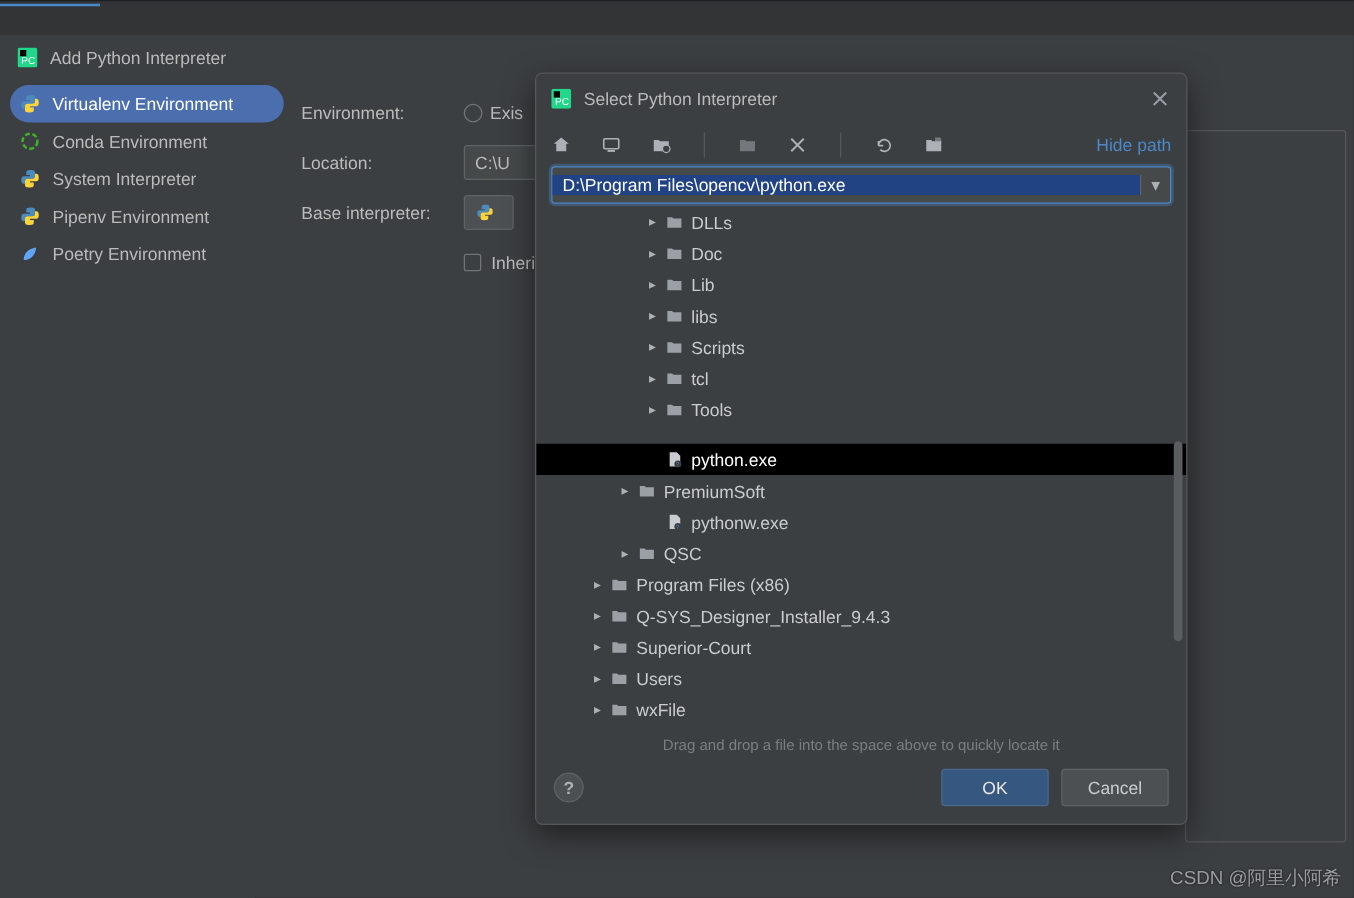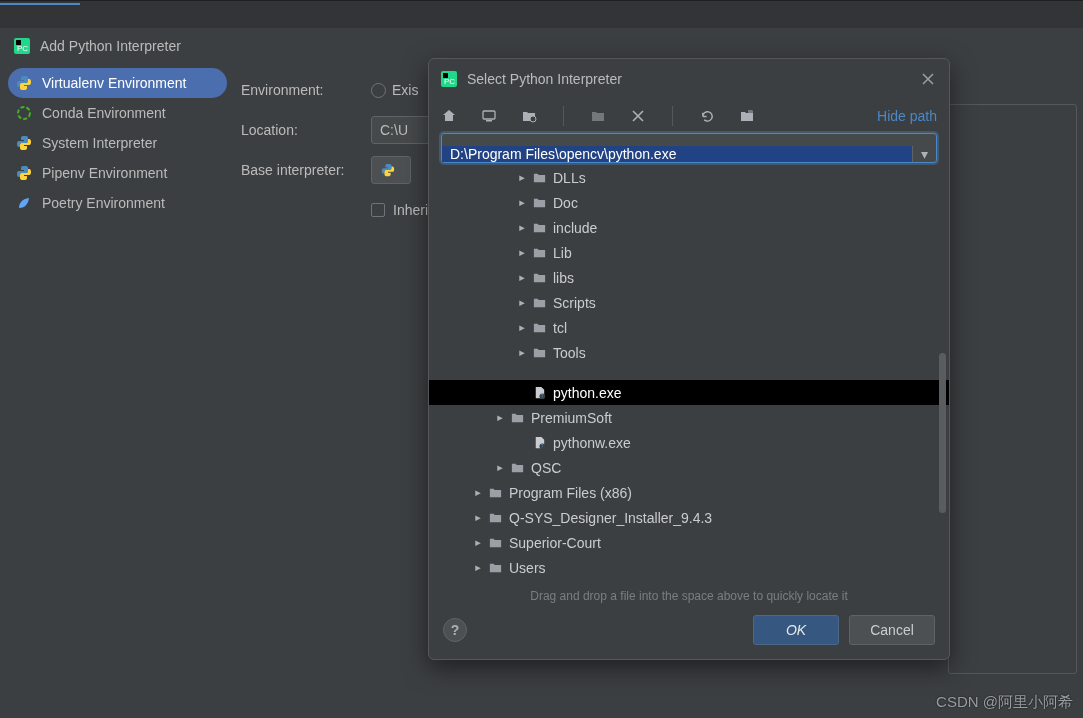--- a/index.html
+++ b/index.html
@@ -103,21 +103,21 @@
     height:34px; display:flex; align-items:center; padding:0 12px;
     gap:24px; color:#adb1b7;
   }
   .sep{ width:1px; height:20px; background:#555759; margin:0 2px;}
   .hide-path{ margin-left:auto; color:#4a88c7; cursor:pointer;}
 
   .path-row{
     padding:0 12px;
   }
   .path-box{
-    display:flex; align-items:flex-end;
+    display:flex; align-items:center;
     border:1px solid #4a88c7; border-radius:3px;
     background:#45494a;
     box-shadow:0 0 0 2px rgba(74,136,199,.35);
     height:30px;
   }
   .path-input{
     flex:1; padding:0 8px; display:flex; align-items:center;
     color:#ffffff; background:#214283; 
   }
   .path-caret{
@@ -159,21 +159,21 @@
     width:24px;height:24px;border-radius:50%;background:#4c5052;
     border:1px solid #5e6366; color:#adb1b7;
     display:flex;align-items:center;justify-content:center;
     margin-right:auto; cursor:pointer; font-weight:bold;
   }
   .btn{
     min-width:86px; height:30px; border-radius:3px;
     display:flex;align-items:center;justify-content:center;
     cursor:pointer; font-size:14px;
   }
-  .btn-primary{ background:#365880; border:1px solid #4a688c; color:#e8e8e8;font-style:italic;}
+  .btn-primary{ background:#365880; border:1px solid #4a688c; color:#e8e8e8;}
   .btn-default{ background:#4c5052; border:1px solid #5e6366; color:#c9ccd1;}
 
   .watermark{
     position:absolute; right:10px; bottom:6px;
     color:#b8bcc2; font-size:15px; opacity:.75;
     text-shadow:0 0 2px #000;
   }
 
   
   .tb-icon{width:16px;height:16px;display:flex;align-items:center;justify-content:center;cursor:pointer}
@@ -366,29 +366,20 @@
         </span>
         <span>Doc</span>
       </div>
       <div class="node" style="padding-left: 86px;">
         <span class="arrow closed"></span>
         <span class="ficon folder">
           <svg width="15" height="15" viewBox="0 0 16 16">
             <path fill="#9aa0a6" d="M2 4h4l1.2 1.2H14V13H2z"></path>
           </svg>
         </span>
-        <span>include</span>
-      </div>
-      <div class="node" style="padding-left: 86px;">
-        <span class="arrow closed"></span>
-        <span class="ficon folder">
-          <svg width="15" height="15" viewBox="0 0 16 16">
-            <path fill="#9aa0a6" d="M2 4h4l1.2 1.2H14V13H2z"></path>
-          </svg>
-        </span>
         <span>Lib</span>
       </div>
       <div class="node" style="padding-left: 86px;">
         <span class="arrow closed"></span>
         <span class="ficon folder">
           <svg width="15" height="15" viewBox="0 0 16 16">
             <path fill="#9aa0a6" d="M2 4h4l1.2 1.2H14V13H2z"></path>
           </svg>
         </span>
         <span>libs</span>

